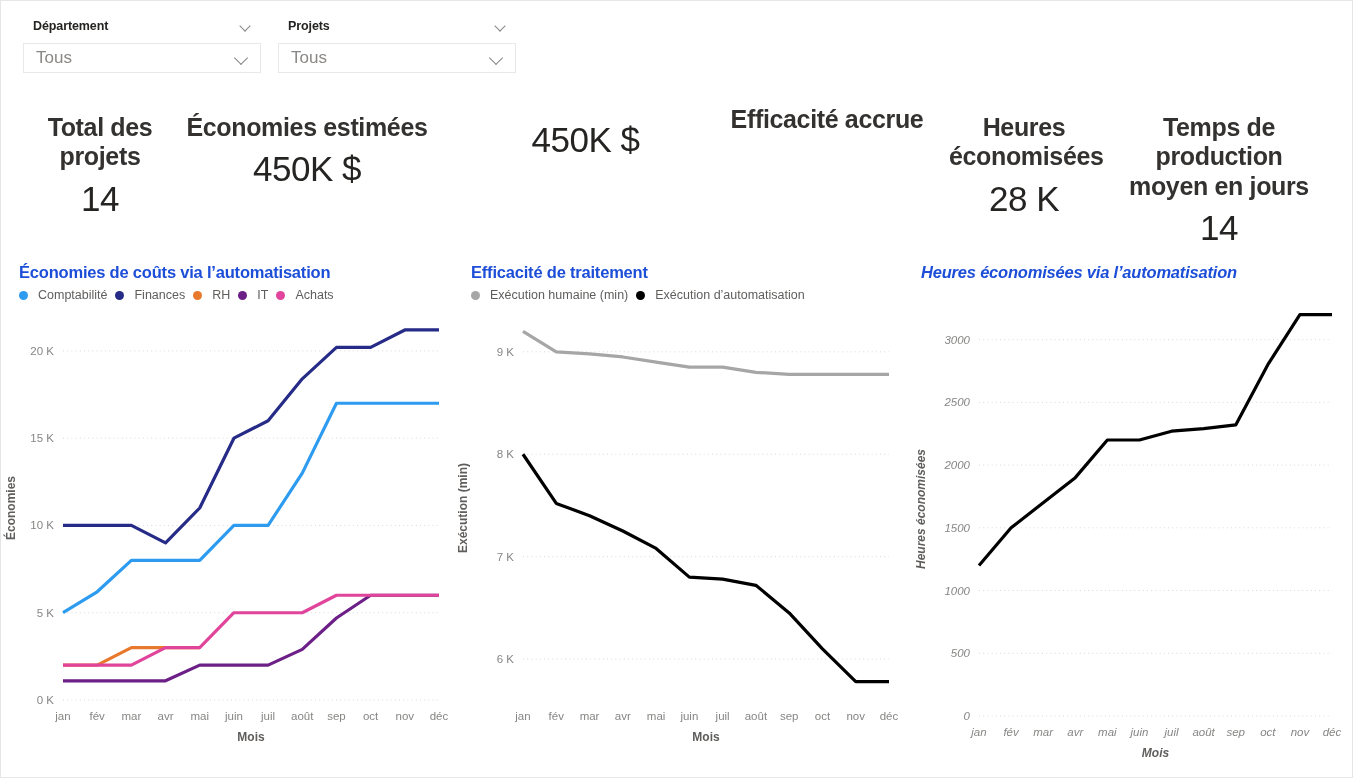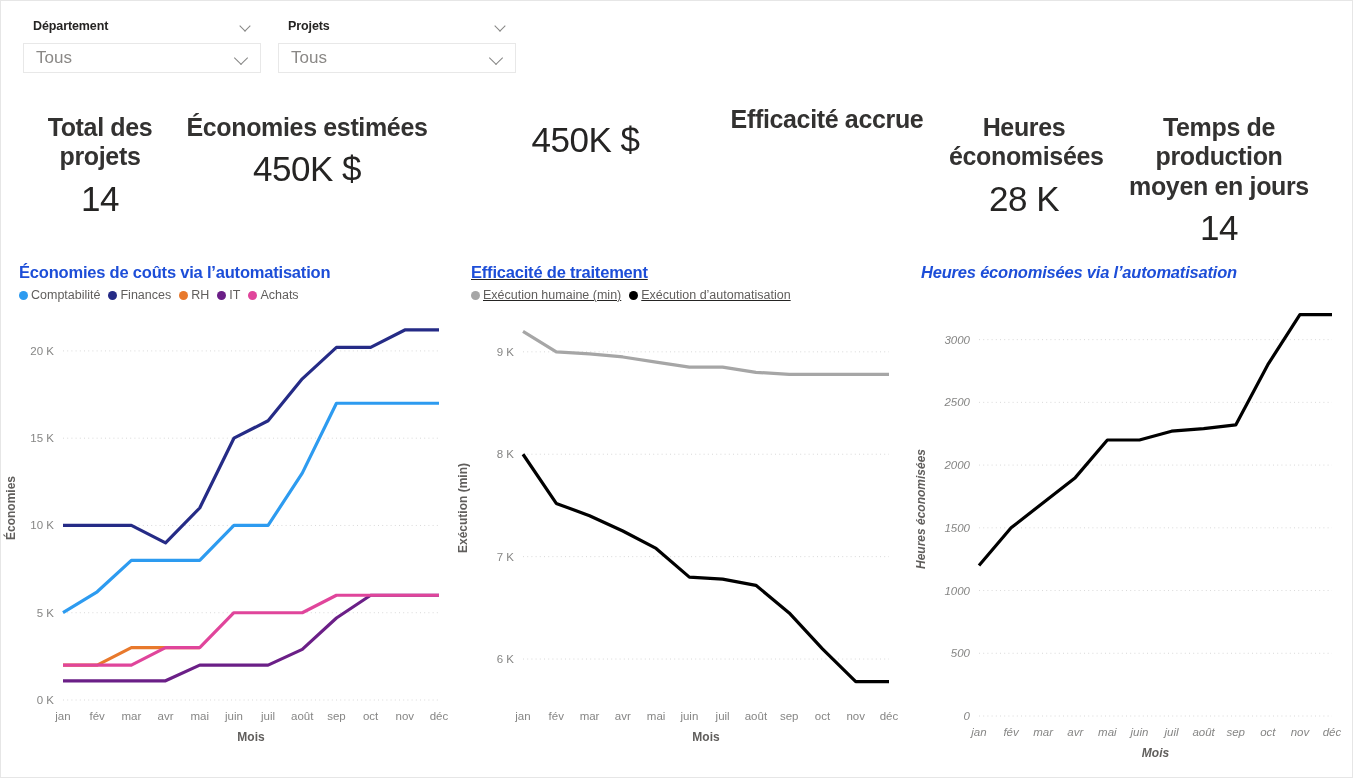--- a/index.html
+++ b/index.html
@@ -36,21 +36,21 @@
     letter-spacing:-0.35px;}
   .kpi-value{font-size:35px;font-weight:400;color:#252423;line-height:1;margin-top:9px;
     letter-spacing:-0.5px;text-align:center;}
 
   
   .panel{position:absolute;top:262px;height:510px;}
   .panel-title{font-size:16.5px;font-weight:bold;color:#1d4ed8;letter-spacing:-0.2px;
     margin:0 0 4px 18px;}
   .legend{display:flex;align-items:center;margin-left:18px;height:18px;gap:3px;
     flex-wrap:nowrap;}
-  .legend-item{display:flex;align-items:center;gap:3px;margin-right:5px;}
+  .legend-item{display:flex;align-items:center;gap:10px;margin-right:5px;}
   .legend-dot{width:9px;height:9px;border-radius:50%;flex:0 0 auto;}
   .legend-label{font-size:12.5px;color:#605e5c;white-space:nowrap;}
   .plot{margin-top:6px;}
   svg{display:block;}
   .tickx{font-size:11.5px;fill:#868685;font-family:"Liberation Sans",sans-serif;}
   .ticky{font-size:11.5px;fill:#868685;font-family:"Liberation Sans",sans-serif;}
   .axtitle{font-size:12px;fill:#605e5c;font-weight:bold;font-family:"Liberation Sans",sans-serif;}
 </style>
 </head>
 <body>
@@ -179,21 +179,21 @@
           <text x="335.45454545454544" y="410" text-anchor="middle" class="tickx">sep</text>
           <text x="369.6363636363636" y="410" text-anchor="middle" class="tickx">oct</text>
           <text x="403.8181818181818" y="410" text-anchor="middle" class="tickx">nov</text>
           <text x="438" y="410" text-anchor="middle" class="tickx">déc</text>
           <text x="250" y="431" text-anchor="middle" class="axtitle">Mois</text>
           <text x="0" y="0" text-anchor="middle" class="axtitle" transform="translate(14,198) rotate(-90)">Économies</text>
         </svg>
       </div>
   </div>
 
-  <div class="panel" style="left:452px;width:450px;text-decoration:underline;">
+  <div class="panel" style="left:452px;width:450px;">
     <h2 class="panel-title">Efficacité de traitement</h2>
     <div class="legend" id="legend-1">
         <div class="legend-item">
           <span class="legend-dot" style="background: rgb(166, 166, 166);"></span>
           <span class="legend-label">Exécution humaine (min)</span>
         </div>
         <div class="legend-item">
           <span class="legend-dot" style="background: rgb(0, 0, 0);"></span>
           <span class="legend-label">Exécution d’automatisation</span>
         </div>

